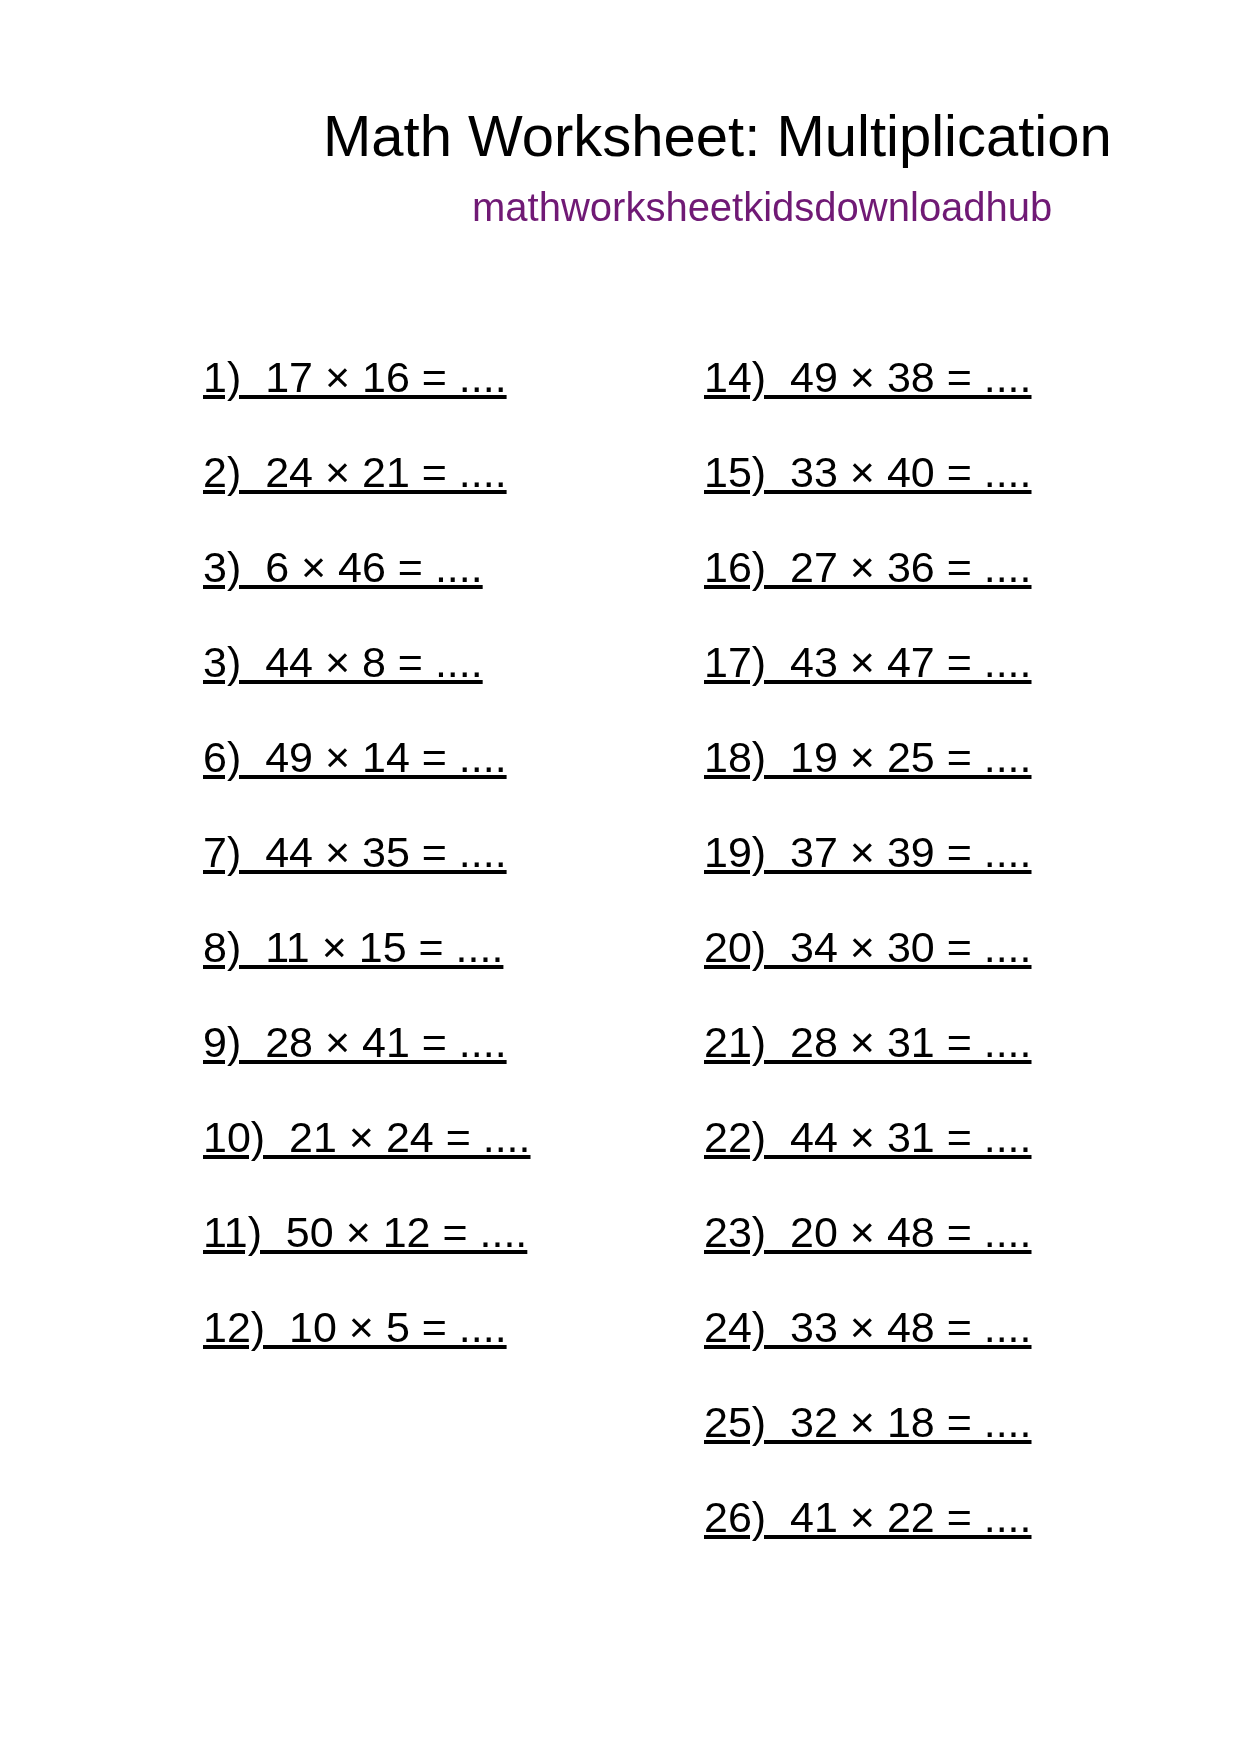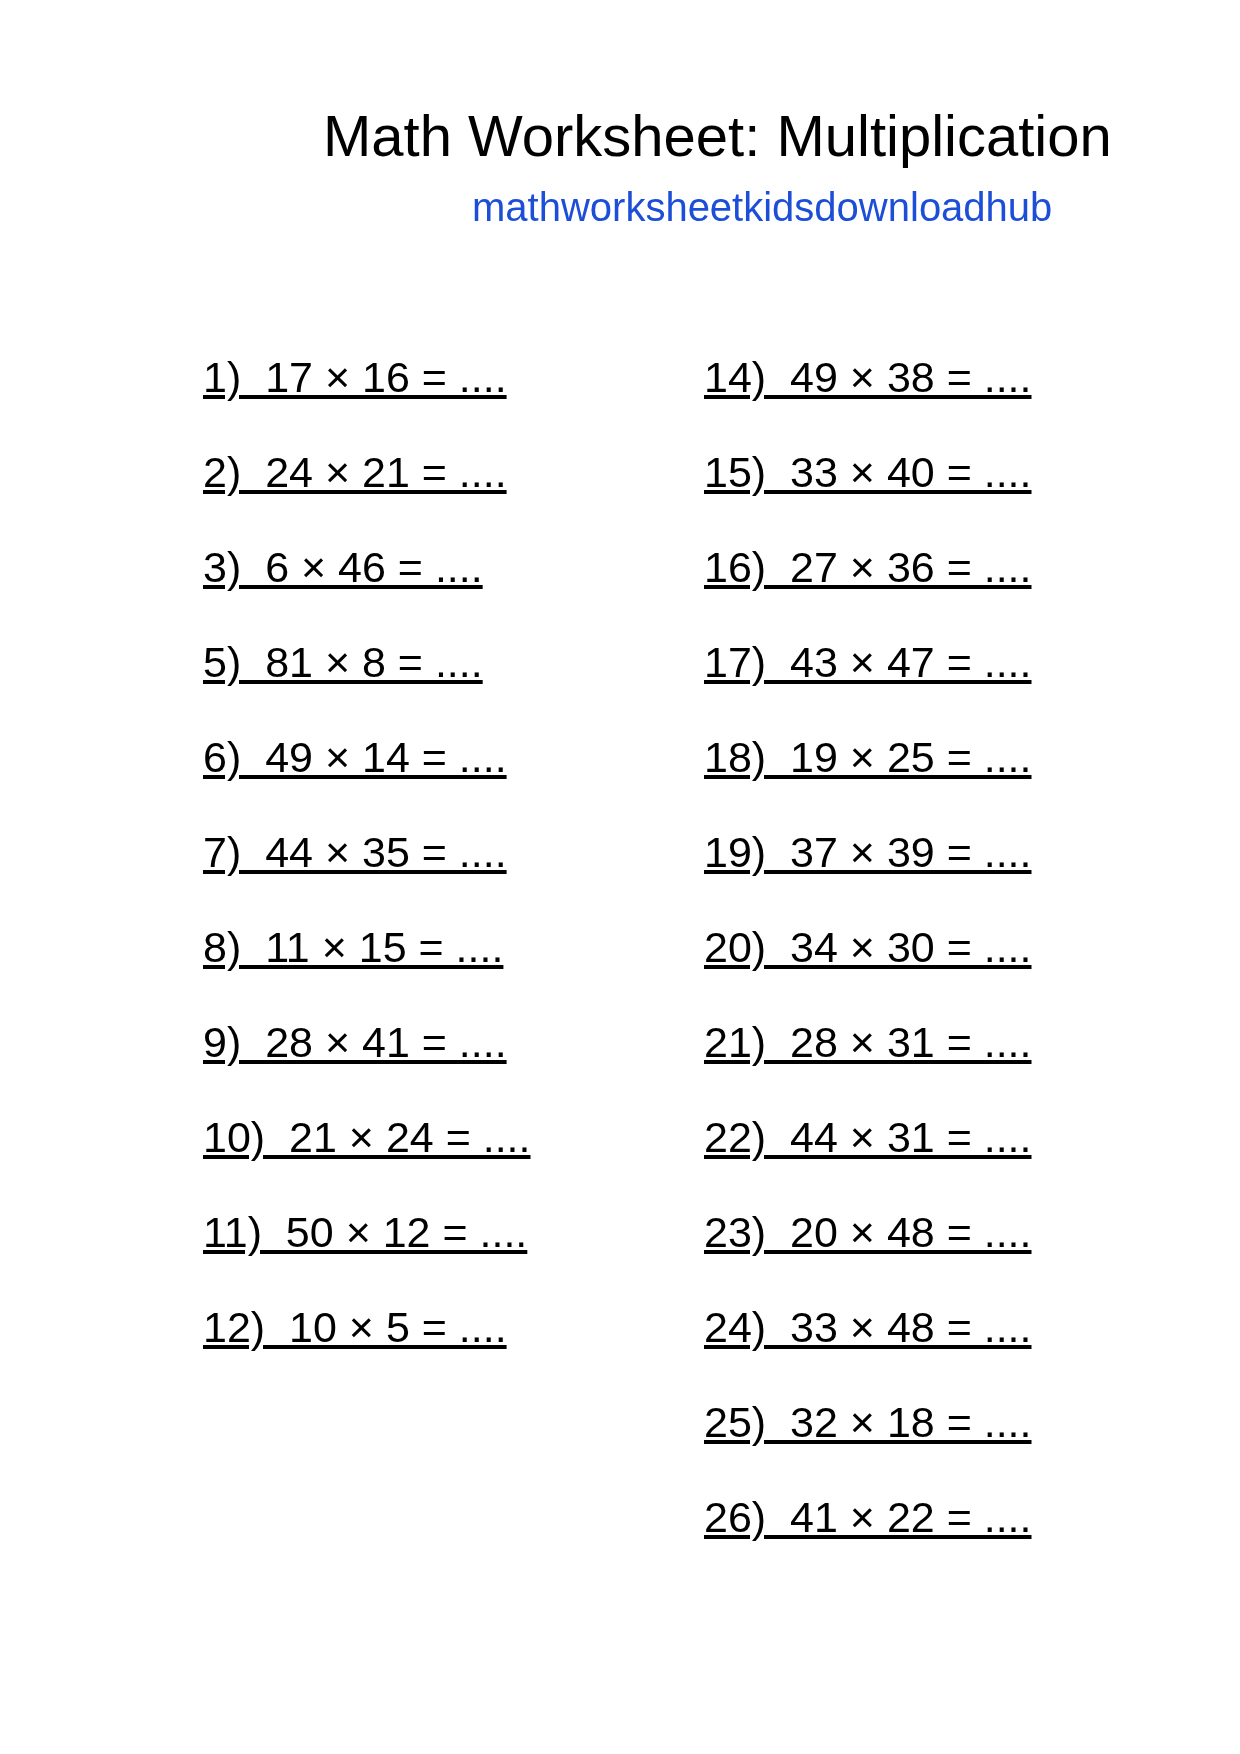--- a/index.html
+++ b/index.html
@@ -1,37 +1,37 @@
 <!DOCTYPE html>
 <html><head>
 <meta charset="utf-8">
 <style>
   html, body { margin: 0; padding: 0; background: #ffffff; }
   body { width: 1240px; height: 1754px; position: relative; overflow: hidden;
          font-family: "Liberation Sans", sans-serif; color: #000000; }
   .title { position: absolute; left: 323px; top: 101px; font-size: 58px; line-height: 70px;
            white-space: nowrap; color: #000000; }
   .subtitle { position: absolute; left: 472px; top: 182px; font-size: 40px; line-height: 50px;
-              white-space: nowrap; color: #1d4ed8; }
+              white-space: nowrap; color: #701a75; }
   .col { position: absolute; top: 330px; }
   .col.left { left: 203px; }
   .col.right { left: 704px; }
   .problem { font-size: 43px; line-height: 95px; height: 95px; white-space: pre; text-decoration: underline; }
 </style>
 </head>
 <body>
 
 <div class="title">Math Worksheet: Multiplication</div>
 <div class="subtitle">mathworksheetkidsdownloadhub</div>
 
 <div class="col left">
   <div class="problem">1)  17 × 16 = ....</div>
   <div class="problem">2)  24 × 21 = ....</div>
   <div class="problem">3)  6 × 46 = ....</div>
-  <div class="problem">5)  81 × 8 = ....</div>
+  <div class="problem">3)  44 × 8 = ....</div>
   <div class="problem">6)  49 × 14 = ....</div>
   <div class="problem">7)  44 × 35 = ....</div>
   <div class="problem">8)  11 × 15 = ....</div>
   <div class="problem">9)  28 × 41 = ....</div>
   <div class="problem">10)  21 × 24 = ....</div>
   <div class="problem">11)  50 × 12 = ....</div>
   <div class="problem">12)  10 × 5 = ....</div>
 </div>
 
 <div class="col right">

